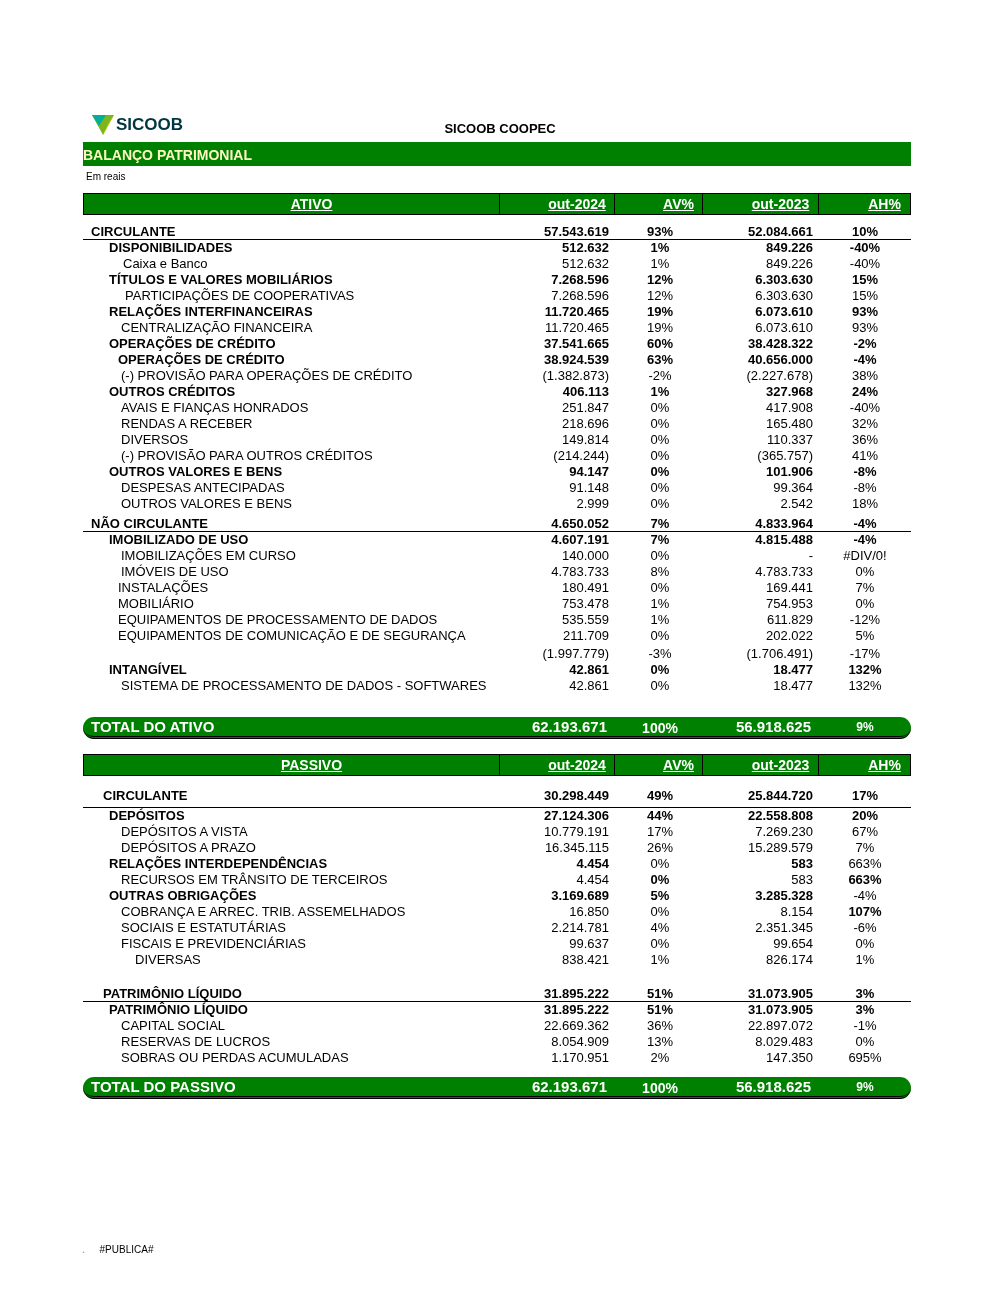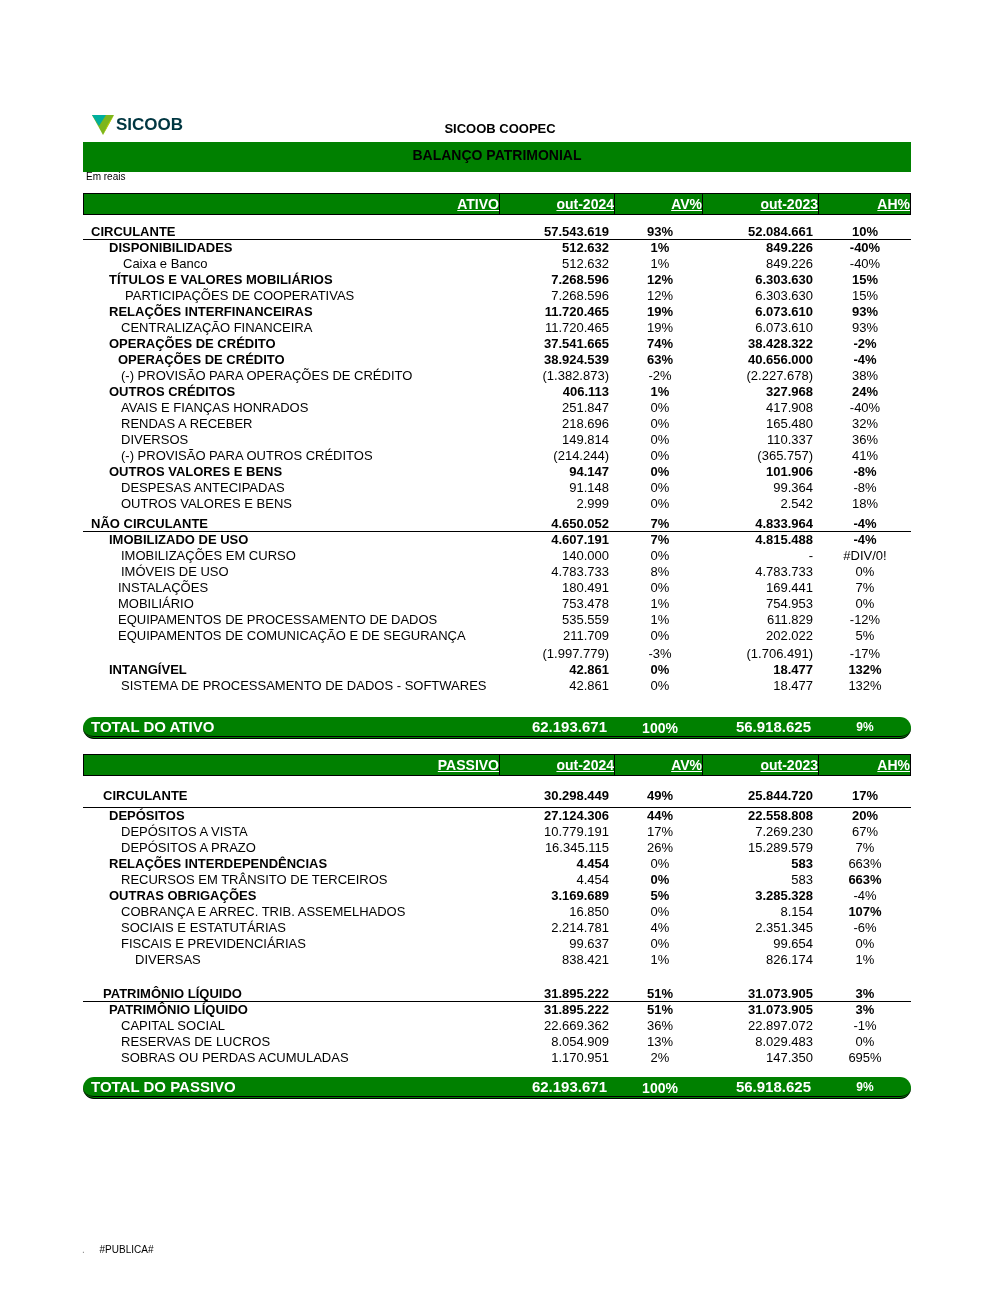--- a/index.html
+++ b/index.html
@@ -1,24 +1,24 @@
 <!DOCTYPE html>
 <html><head>
 <meta charset="utf-8">
 <style>
   * { box-sizing: border-box; margin: 0; padding: 0; }
   body { width: 1000px; height: 1294px; background: #fff; font-family: "Liberation Sans", sans-serif; color: #000; position: relative; }
   .logo { position: absolute; left: 92px; top: 115px; display: flex; align-items: center; gap: 2px; }
   .logo svg { display: block; }
   .logo-text { font-weight: bold; font-size: 17px; color: #003641; letter-spacing: 0px; }
   .company { position: absolute; left: 0; width: 1000px; top: 121px; text-align: center; font-weight: bold; font-size: 13px; }
-  .title-bar { position: absolute; left: 83px; width: 828px; top: 142px; height: 30px; background: #008000; color: #000000; font-weight: bold; font-size: 14px; text-align: center; line-height: 27px; }
+  .title-bar { position: absolute; left: 83px; width: 828px; top: 142px; height: 24px; background: #008000; color: #fef9c3; font-weight: bold; font-size: 14px; text-align: left; line-height: 27px; }
   .unit { position: absolute; left: 86px; top: 171px; font-size: 10px; }
   .hdr { position: absolute; left: 83px; width: 828px; height: 22px; background: #008000; border: 1px solid #000; display: flex; color: #fff; font-weight: bold; font-size: 14px; }
-  .hdr > div { text-align: right; line-height: 20px; text-decoration: underline; border-right: 1px solid #000; padding-left: 40px; }
+  .hdr > div { text-align: center; line-height: 20px; text-decoration: underline; border-right: 1px solid #000; padding-left: 40px; }
   .hdr > div:last-child { border-right: none; }
   .c-label { width: 416px; }
   .c-v1 { width: 115px; }
   .c-av { width: 88px; }
   .c-v2 { width: 116px; }
   .c-ah { width: 91px; }
   .section { position: absolute; left: 83px; width: 828px; }
   .row { position: relative; height: 16px; font-size: 13px; line-height: 16px; }
   .row .lbl { position: absolute; white-space: nowrap; }
   .row .v1 { position: absolute; right: 302px; text-align: right; }
@@ -106,21 +106,21 @@
     <div class="row">
       <span class="lbl" style="left: 38px;">CENTRALIZAÇÃO FINANCEIRA</span>
       <span class="v1">11.720.465</span>
       <span class="av">19%</span>
       <span class="v2">6.073.610</span>
       <span class="ah">93%</span>
     </div>
     <div class="row">
       <span class="lbl b" style="left: 26px;">OPERAÇÕES DE CRÉDITO</span>
       <span class="v1 b">37.541.665</span>
-      <span class="av b">74%</span>
+      <span class="av b">60%</span>
       <span class="v2 b">38.428.322</span>
       <span class="ah b">-2%</span>
     </div>
     <div class="row">
       <span class="lbl b" style="left: 35px;">OPERAÇÕES DE CRÉDITO</span>
       <span class="v1 b">38.924.539</span>
       <span class="av b">63%</span>
       <span class="v2 b">40.656.000</span>
       <span class="ah b">-4%</span>
     </div>

